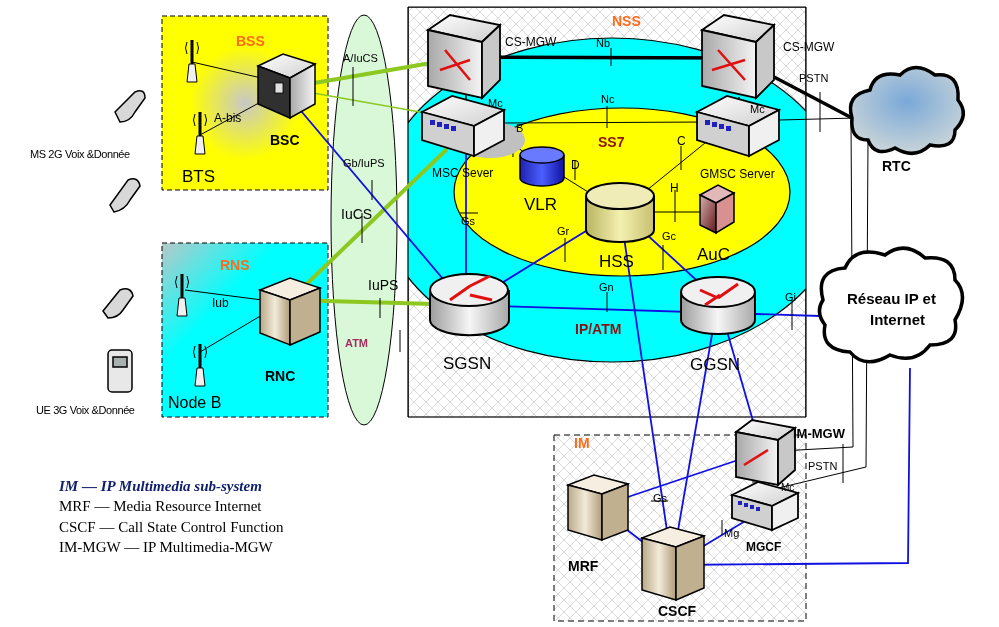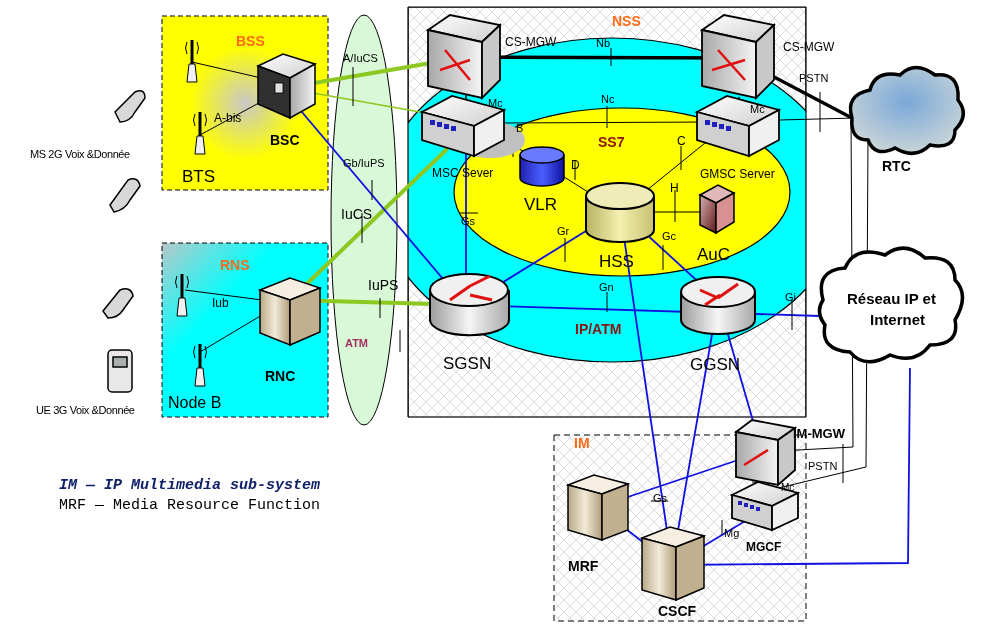--- a/index.html
+++ b/index.html
@@ -1,19 +1,19 @@
 <!DOCTYPE html>
 <html><head>
 <meta charset="utf-8">
 <style>
   html, body { margin:0; padding:0; background:#ffffff; }
   body { width:999px; height:627px; overflow:hidden; position:relative; font-family:"Liberation Sans", sans-serif; }
   #diagram { position:absolute; left:0; top:0; }
   .lbl { font-family:"Liberation Sans", sans-serif; }
-  .legend { position:absolute; left:59px; top:476px; font-family:Liberation Mono, monospace; font-size:15px; line-height:20.4px; color:#000; }
+  .legend { position:absolute; left:59px; top:476px; font-family:Liberation Serif, serif; font-size:15px; line-height:20.4px; color:#000; }
   .legend .title { color:#10206a; font-weight:bold; font-style:italic; }
 </style>
 </head>
 <body>
 
 <svg id="diagram" width="999" height="627" viewBox="0 0 999 627" xmlns="http://www.w3.org/2000/svg">
   <defs>
     <pattern id="hatch" width="12" height="12" patternUnits="userSpaceOnUse">
       <rect width="12" height="12" fill="#ffffff"></rect>
       <path d="M0 0 L12 12 M12 0 L0 12" stroke="#d0d0d0" stroke-width="0.8"></path>
@@ -385,14 +385,16 @@
     <text x="785" y="301" font-size="11">Gi</text>
     <text x="653" y="502" font-size="11">Gs</text>
     <text x="724" y="537" font-size="11">Mg</text>
     <text x="781" y="491" font-size="10">Mc</text>
     <text x="808" y="470" font-size="11">PSTN</text>
   </g>
 </svg>
 
 <div class="legend">
   <div class="title">IM — IP Multimedia sub-system</div>
-  <div>MRF — Media Resource Function</div>
+  <div>MRF — Media Resource Internet</div>
+  <div>CSCF — Call State Control Function</div>
+  <div>IM-MGW — IP Multimedia-MGW</div>
 </div>
 
 </body></html>

